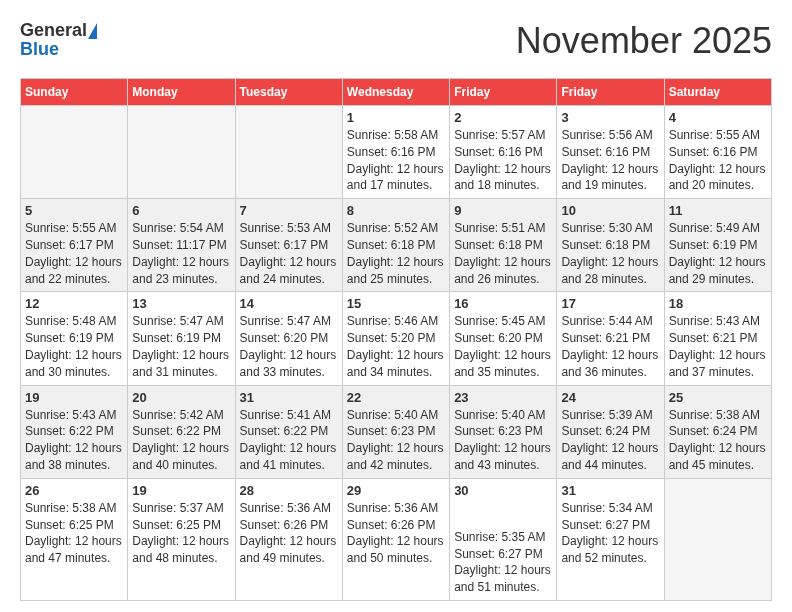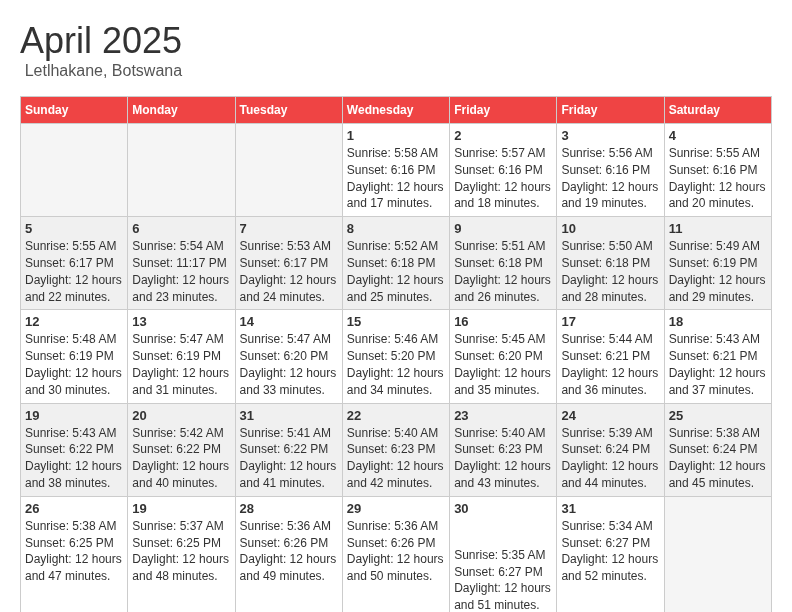--- a/index.html
+++ b/index.html
@@ -74,23 +74,29 @@
       line-height: 1.4;
     }
     .row-shaded td {
       background-color: #f0f0f0;
     }
   </style>
 </head>
 <body>
 
 <div class="header">
+  <div class="logo">
+    <div class="logo-line">
+      <span style="font-size:18px;font-weight:bold;color:#333;">General</span>
+      <span style="display:inline-block;width:0;height:0;border-left:9px solid transparent;border-bottom:16px solid #1a6eb5;margin-left:1px;vertical-align:middle;"></span>
+    </div>
+    <span style="font-size:18px;font-weight:bold;color:#1a6eb5;margin-top:-2px;">Blue</span>
+  </div>
   <div class="title-block">
-    <div class="month-title">April 2025</div>
-    <div class="location-title">Letlhakane, Botswana</div>
+    <div class="month-title">November 2025</div>
   </div>
 </div>
 
 <table class="calendar">
   <thead>
     <tr>
       <th>Sunday</th>
       <th>Monday</th>
       <th>Tuesday</th>
       <th>Wednesday</th>
@@ -155,21 +161,21 @@
 Daylight: 12 hours and 25 minutes.</div>
         </td>
         <td>
           <div class="day-number">9</div>
           <div class="day-info" style="white-space: pre-line;">Sunrise: 5:51 AM
 Sunset: 6:18 PM
 Daylight: 12 hours and 26 minutes.</div>
         </td>
         <td>
           <div class="day-number">10</div>
-          <div class="day-info" style="white-space: pre-line;">Sunrise: 5:50 AM
+          <div class="day-info" style="white-space: pre-line;">Sunrise: 5:30 AM
 Sunset: 6:18 PM
 Daylight: 12 hours and 28 minutes.</div>
         </td>
         <td>
           <div class="day-number">11</div>
           <div class="day-info" style="white-space: pre-line;">Sunrise: 5:49 AM
 Sunset: 6:19 PM
 Daylight: 12 hours and 29 minutes.</div>
         </td>
       </tr>

